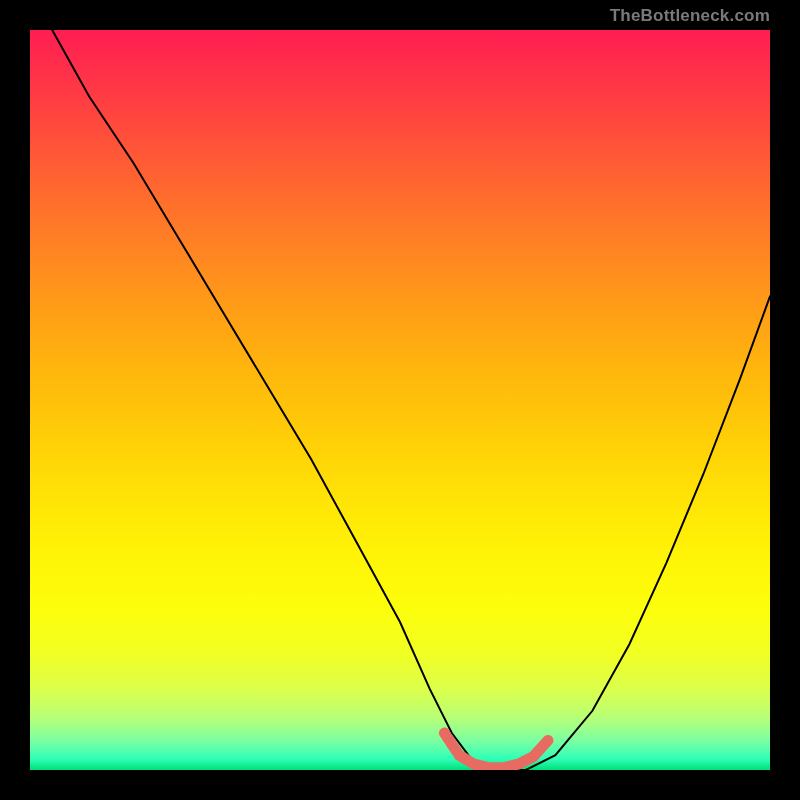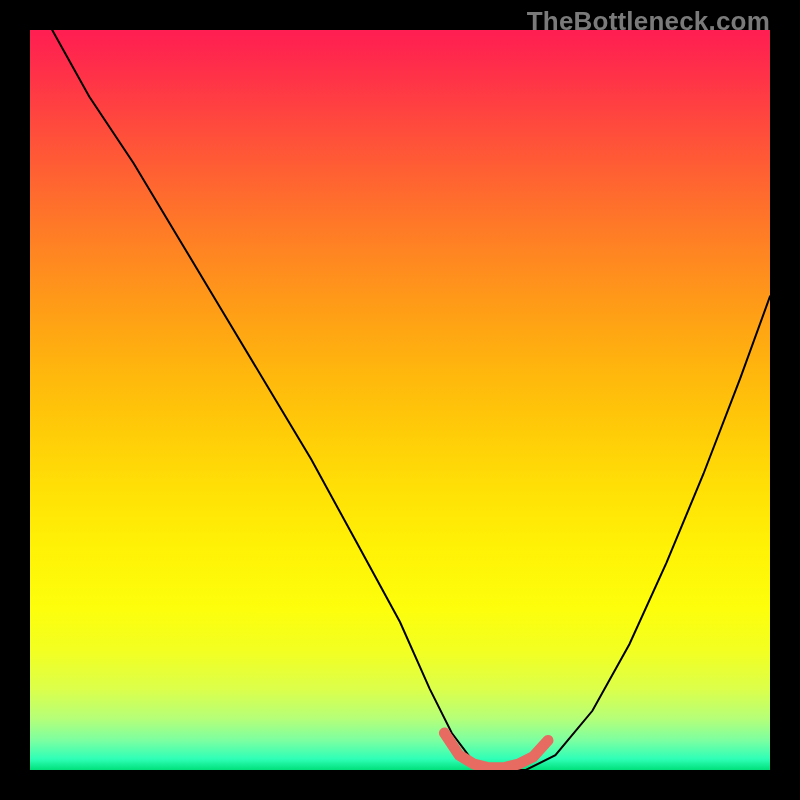--- a/index.html
+++ b/index.html
@@ -53,21 +53,21 @@
   .curve-svg {
     position: absolute;
     inset: 0;
     width: 100%;
     height: 100%;
   }
   .watermark {
     position: absolute;
     top: 6px;
     right: 30px;
-    font-size: 26px;
+    font-size: 17px;
     font-weight: 600;
     color: #7a7a7a;
     letter-spacing: 0.2px;
     user-select: none;
   }
 </style>
 </head>
 <body>
 
 <div class="frame">

